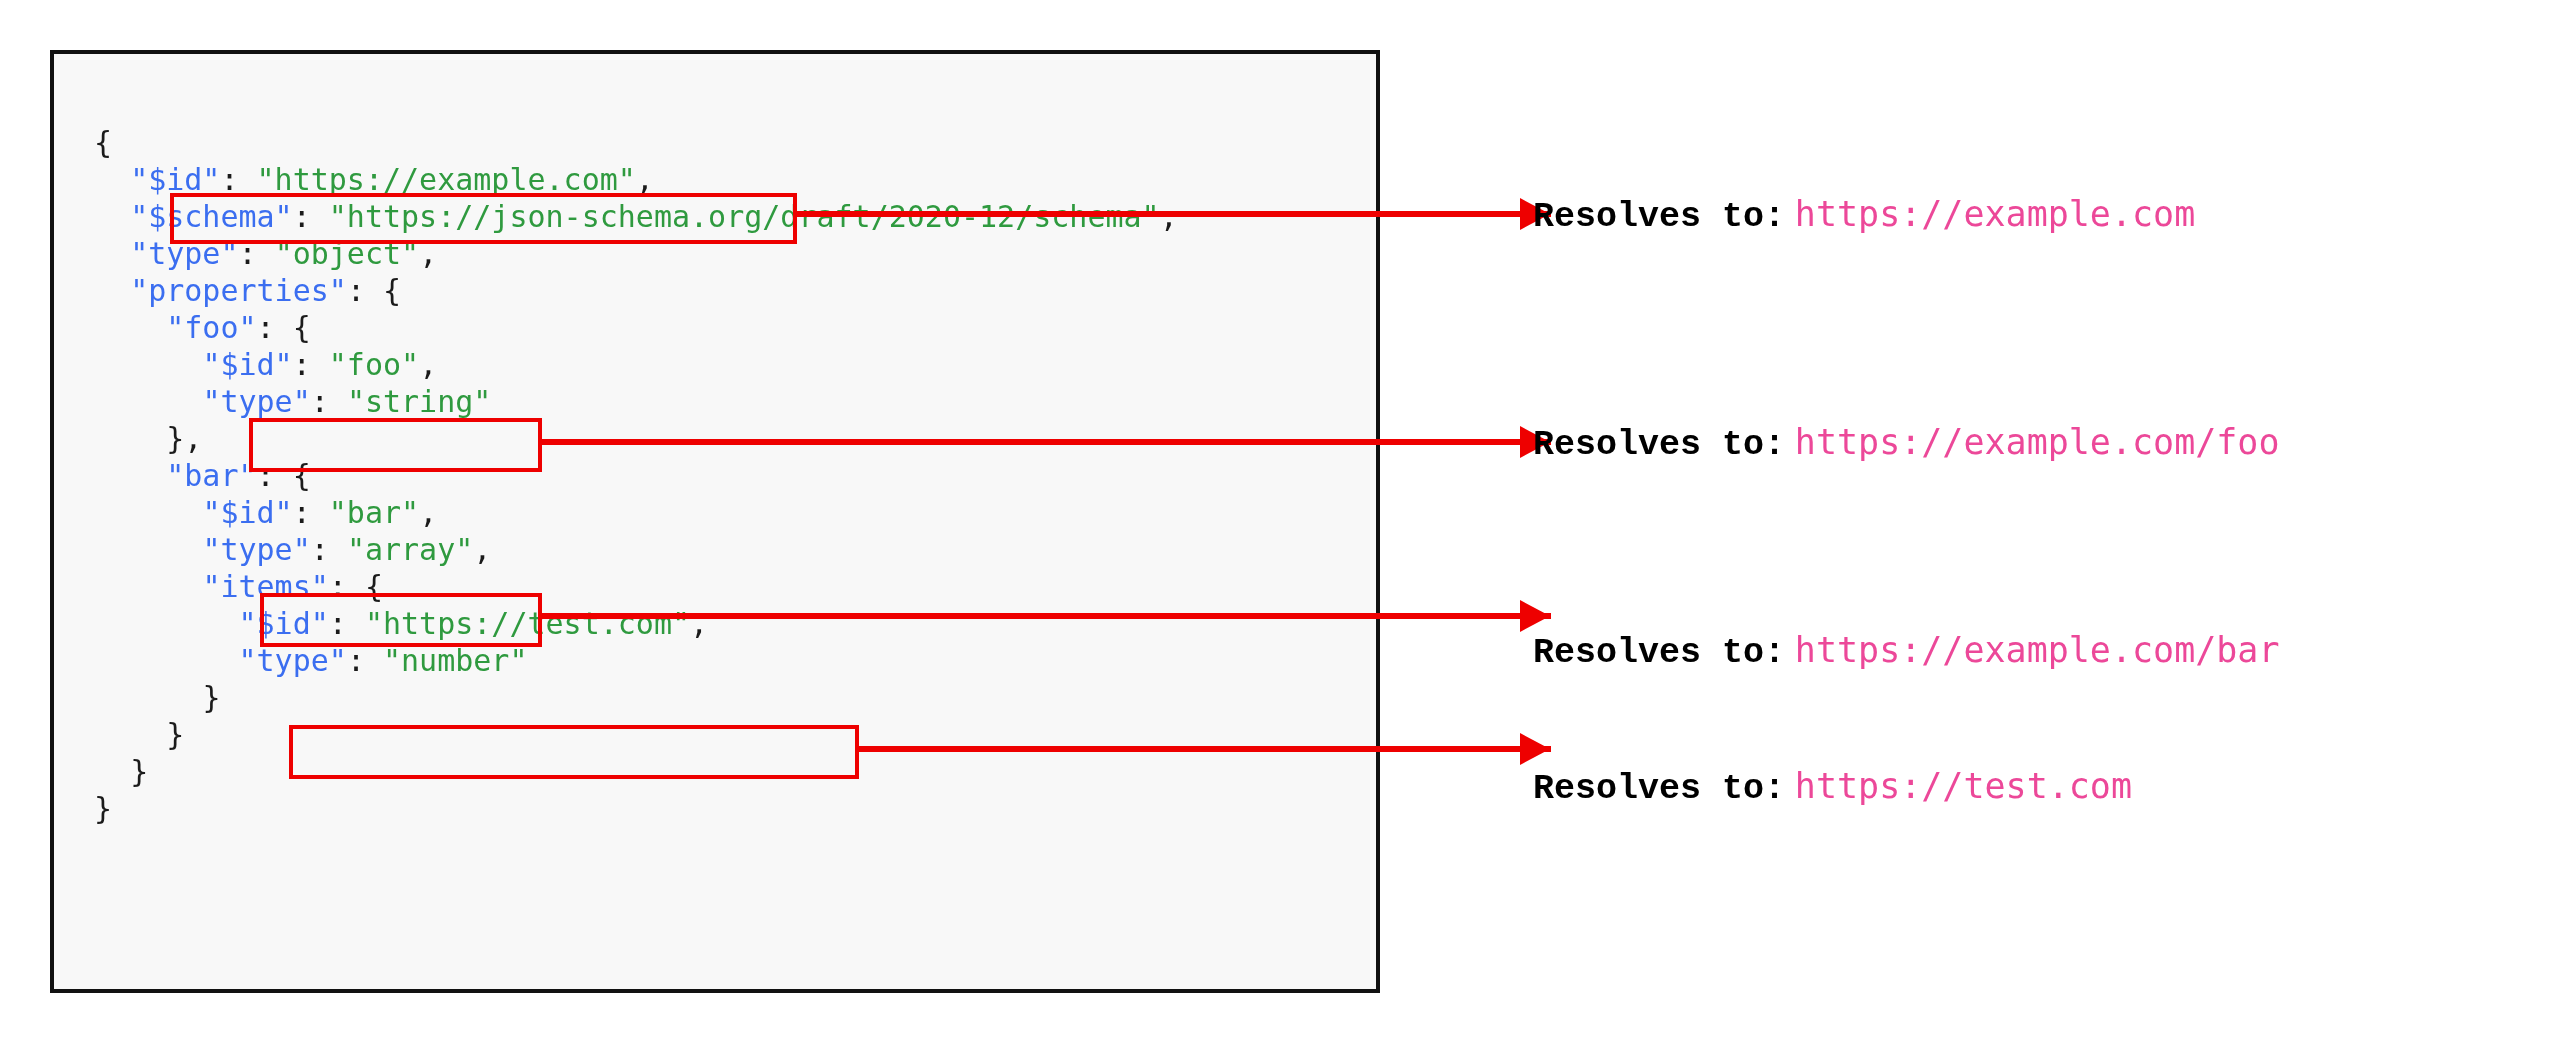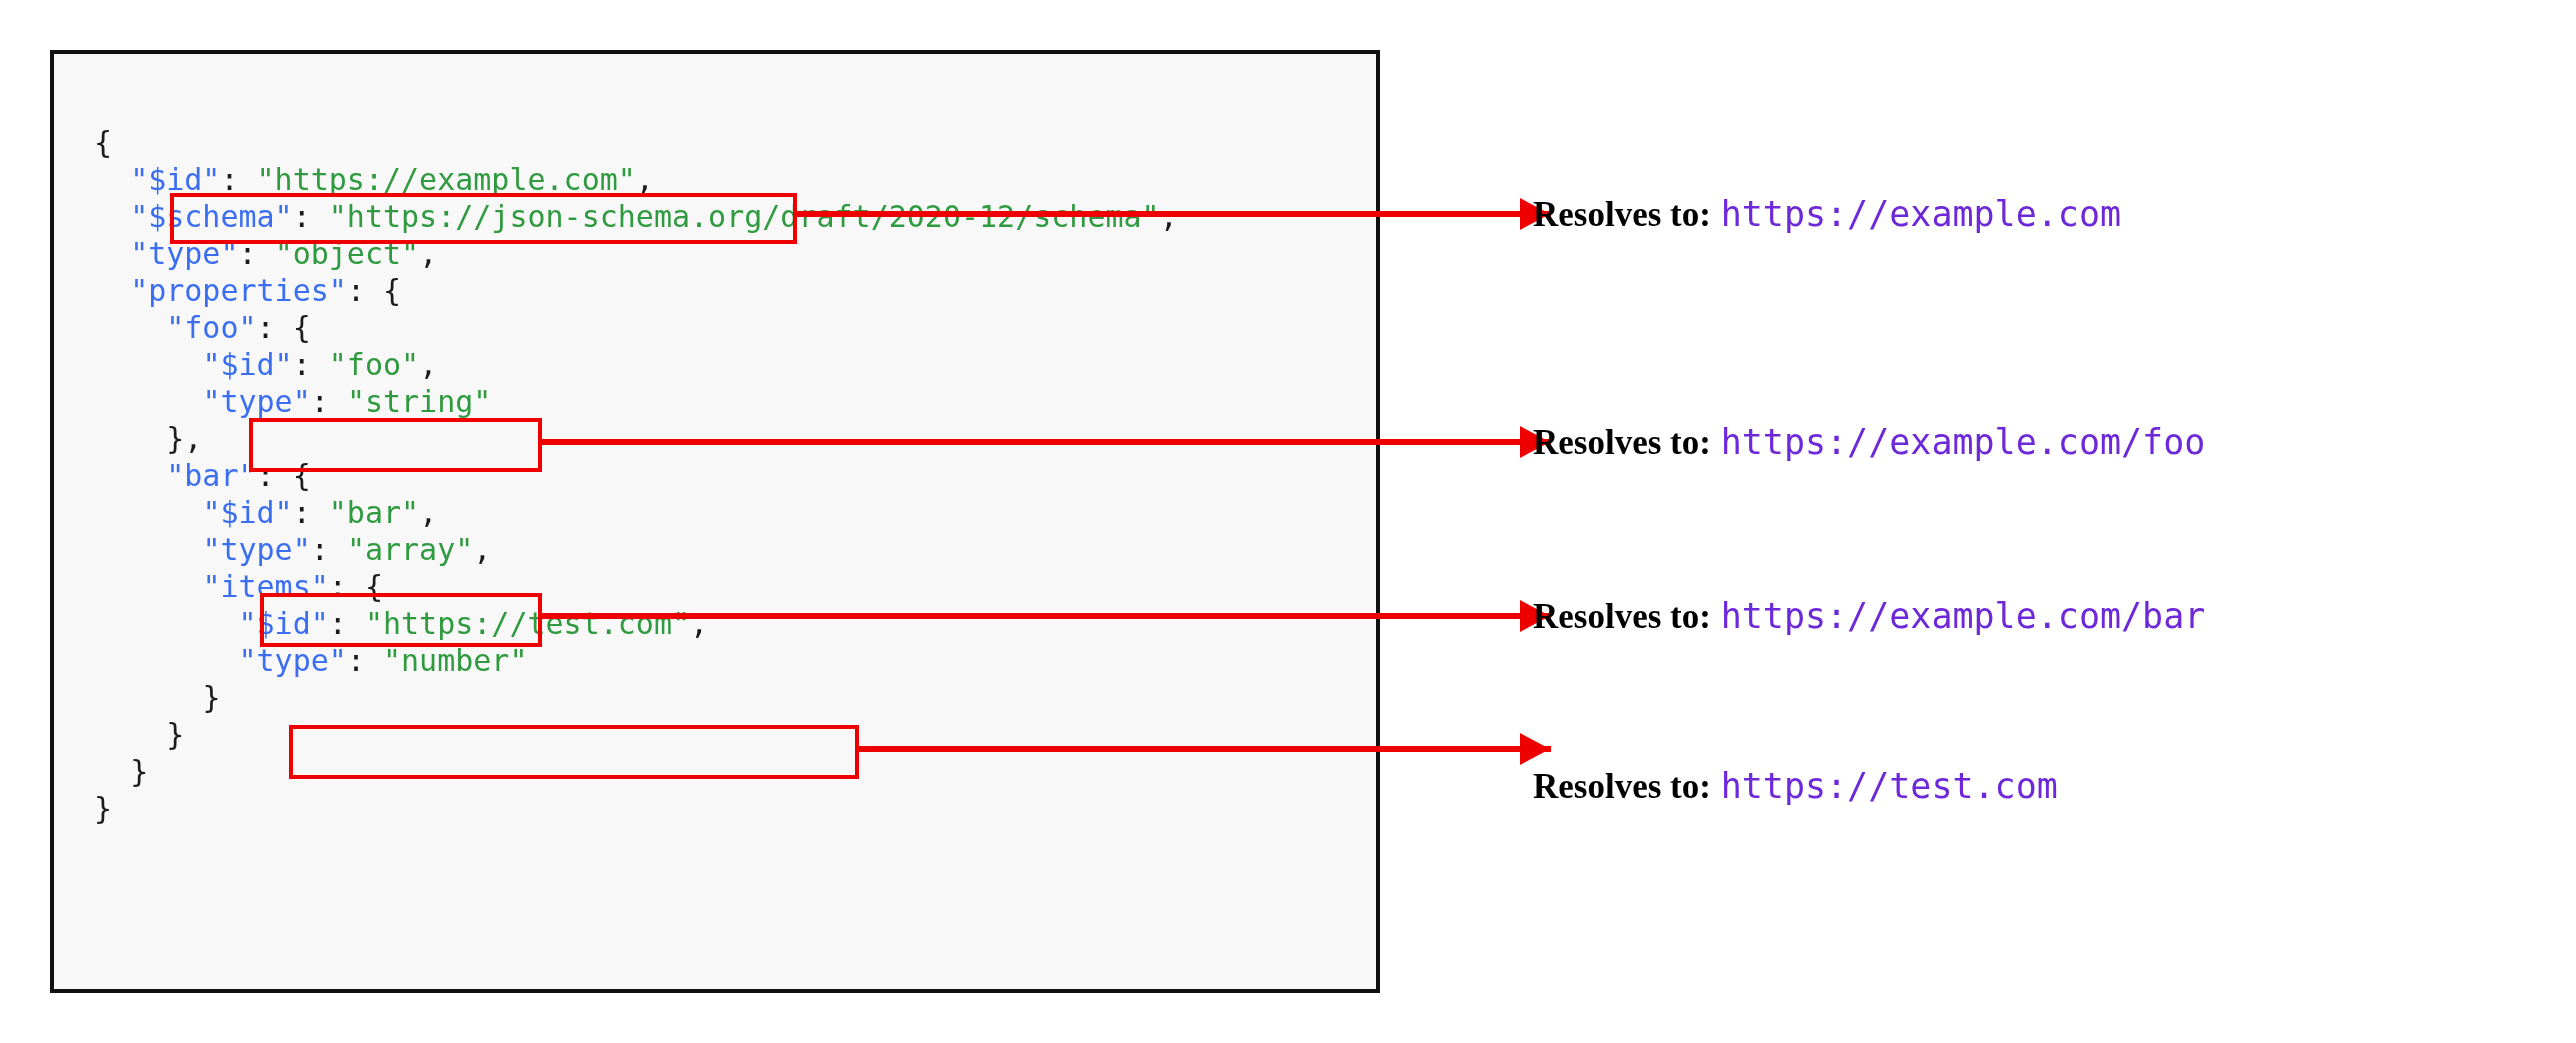--- a/index.html
+++ b/index.html
@@ -68,30 +68,30 @@
   }
 
   
   .resolve-row {
     position: absolute;
     left: 1533px;
     white-space: nowrap;
     line-height: 1;
   }
   .resolve-label {
-    font-family: Liberation Serif, serif;
+    font-family: Liberation Mono, monospace;
     font-weight: bold;
     font-size: 35px;
     color: #000000;
     vertical-align: baseline;
   }
   .resolve-url {
     font-family: "DejaVu Sans Mono", "Liberation Mono", monospace;
     font-size: 35px;
-    color: #6d28d9;
+    color: #ec4899;
     vertical-align: baseline;
     margin-left: 9.8px;
   }
 </style>
 </head>
 <body>
 
 <div id="code-panel">
   <pre id="code-listing"><span class="ln"><span></span><span class="p">{</span></span><span class="ln"><span>  </span><span class="k">"$id"</span><span class="p">: </span><span class="s">"https://example.com"</span><span class="p">,</span></span><span class="ln"><span>  </span><span class="k">"$schema"</span><span class="p">: </span><span class="s">"https://json-schema.org/draft/2020-12/schema"</span><span class="p">,</span></span><span class="ln"><span>  </span><span class="k">"type"</span><span class="p">: </span><span class="s">"object"</span><span class="p">,</span></span><span class="ln"><span>  </span><span class="k">"properties"</span><span class="p">: {</span></span><span class="ln"><span>    </span><span class="k">"foo"</span><span class="p">: {</span></span><span class="ln"><span>      </span><span class="k">"$id"</span><span class="p">: </span><span class="s">"foo"</span><span class="p">,</span></span><span class="ln"><span>      </span><span class="k">"type"</span><span class="p">: </span><span class="s">"string"</span></span><span class="ln"><span>    </span><span class="p">},</span></span><span class="ln"><span>    </span><span class="k">"bar"</span><span class="p">: {</span></span><span class="ln"><span>      </span><span class="k">"$id"</span><span class="p">: </span><span class="s">"bar"</span><span class="p">,</span></span><span class="ln"><span>      </span><span class="k">"type"</span><span class="p">: </span><span class="s">"array"</span><span class="p">,</span></span><span class="ln"><span>      </span><span class="k">"items"</span><span class="p">: {</span></span><span class="ln"><span>        </span><span class="k">"$id"</span><span class="p">: </span><span class="s">"https://test.com"</span><span class="p">,</span></span><span class="ln"><span>        </span><span class="k">"type"</span><span class="p">: </span><span class="s">"number"</span></span><span class="ln"><span>      </span><span class="p">}</span></span><span class="ln"><span>    </span><span class="p">}</span></span><span class="ln"><span>  </span><span class="p">}</span></span><span class="ln"><span></span><span class="p">}</span></span></pre>
   <div id="highlight-layer">
@@ -104,18 +104,18 @@
 
 <div id="annotation-layer">
     <div class="arrow-line" style="left: 793px; top: 211px; width: 758px;"></div>
     <div class="arrow-head" style="left: 1520px; top: 198px;"></div>
     <div class="resolve-row" style="top: 197px;"><span class="resolve-label">Resolves to:</span><span class="resolve-url">https://example.com</span></div>
     <div class="arrow-line" style="left: 538px; top: 439px; width: 1013px;"></div>
     <div class="arrow-head" style="left: 1520px; top: 426px;"></div>
     <div class="resolve-row" style="top: 425px;"><span class="resolve-label">Resolves to:</span><span class="resolve-url">https://example.com/foo</span></div>
     <div class="arrow-line" style="left: 538px; top: 613px; width: 1013px;"></div>
     <div class="arrow-head" style="left: 1520px; top: 600px;"></div>
-    <div class="resolve-row" style="top: 599px;"><span class="resolve-label">Resolves to:</span><span class="resolve-url">https://example.com/bar</span></div>
+    <div class="resolve-row" style="top: 633px;"><span class="resolve-label">Resolves to:</span><span class="resolve-url">https://example.com/bar</span></div>
     <div class="arrow-line" style="left: 855px; top: 746px; width: 696px;"></div>
     <div class="arrow-head" style="left: 1520px; top: 733px;"></div>
     <div class="resolve-row" style="top: 732px; margin-top: 37px;"><span class="resolve-label">Resolves to:</span><span class="resolve-url">https://test.com</span></div>
   </div>
 
 
 </body></html>

